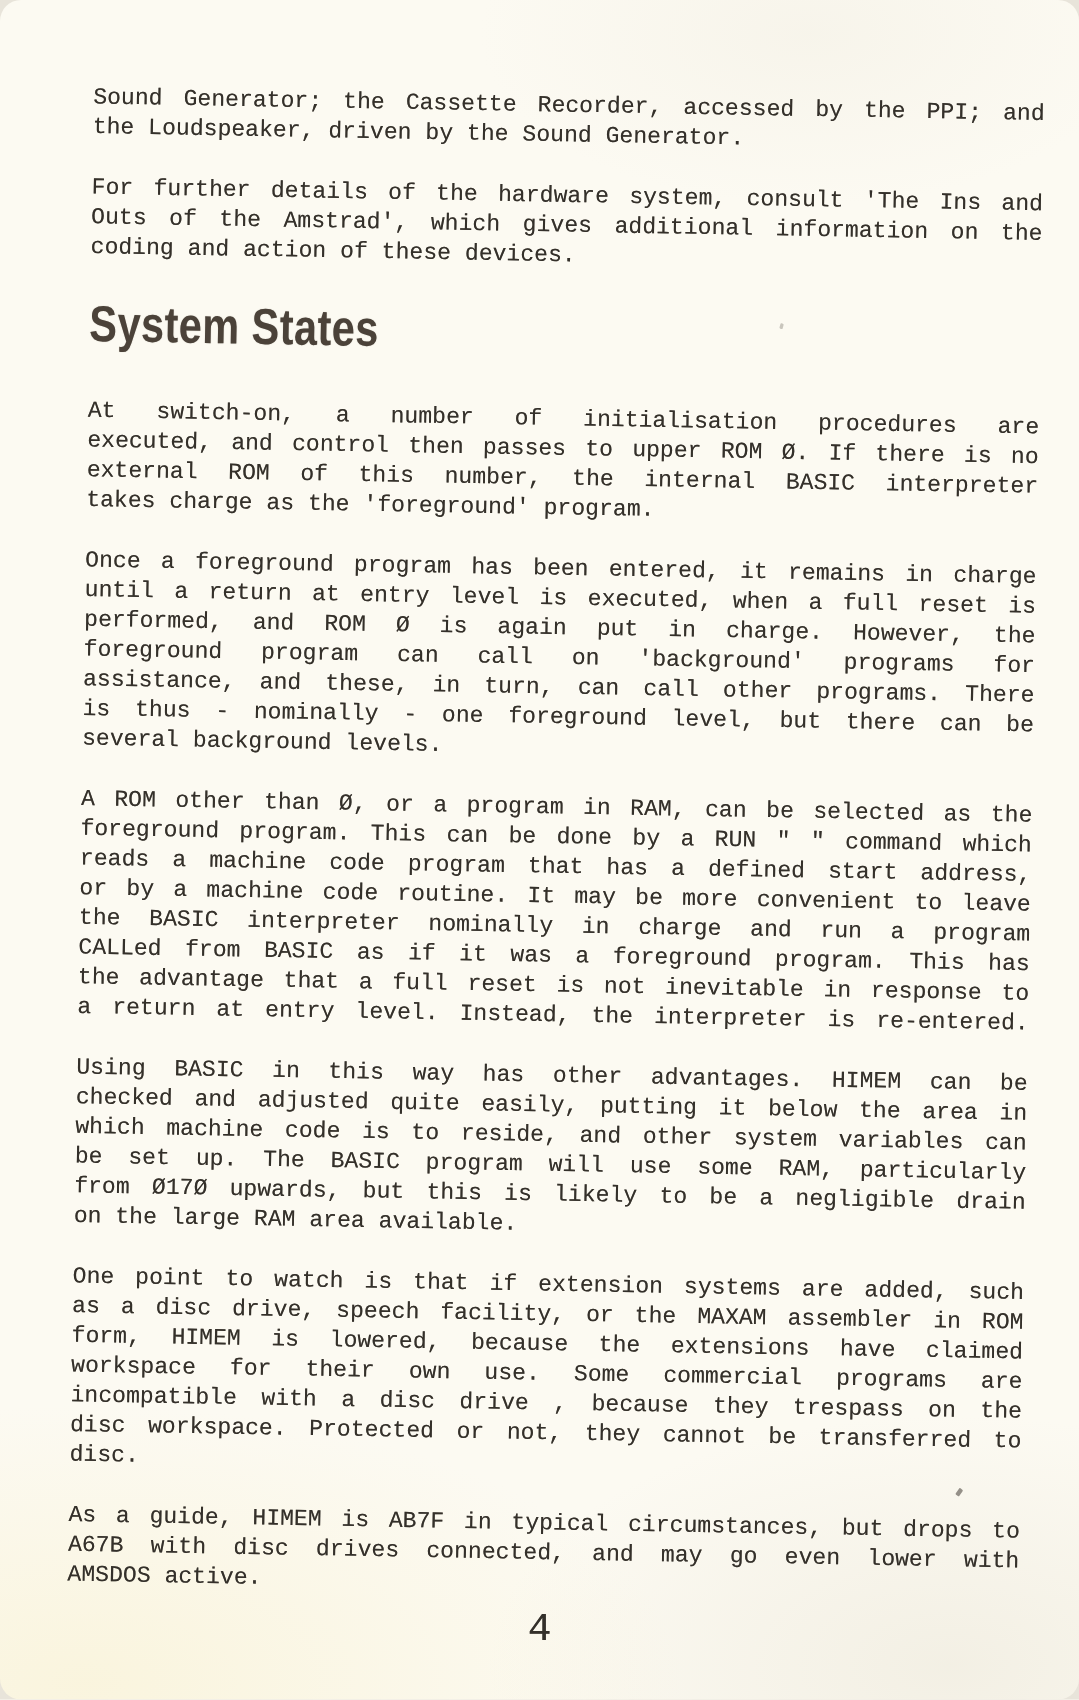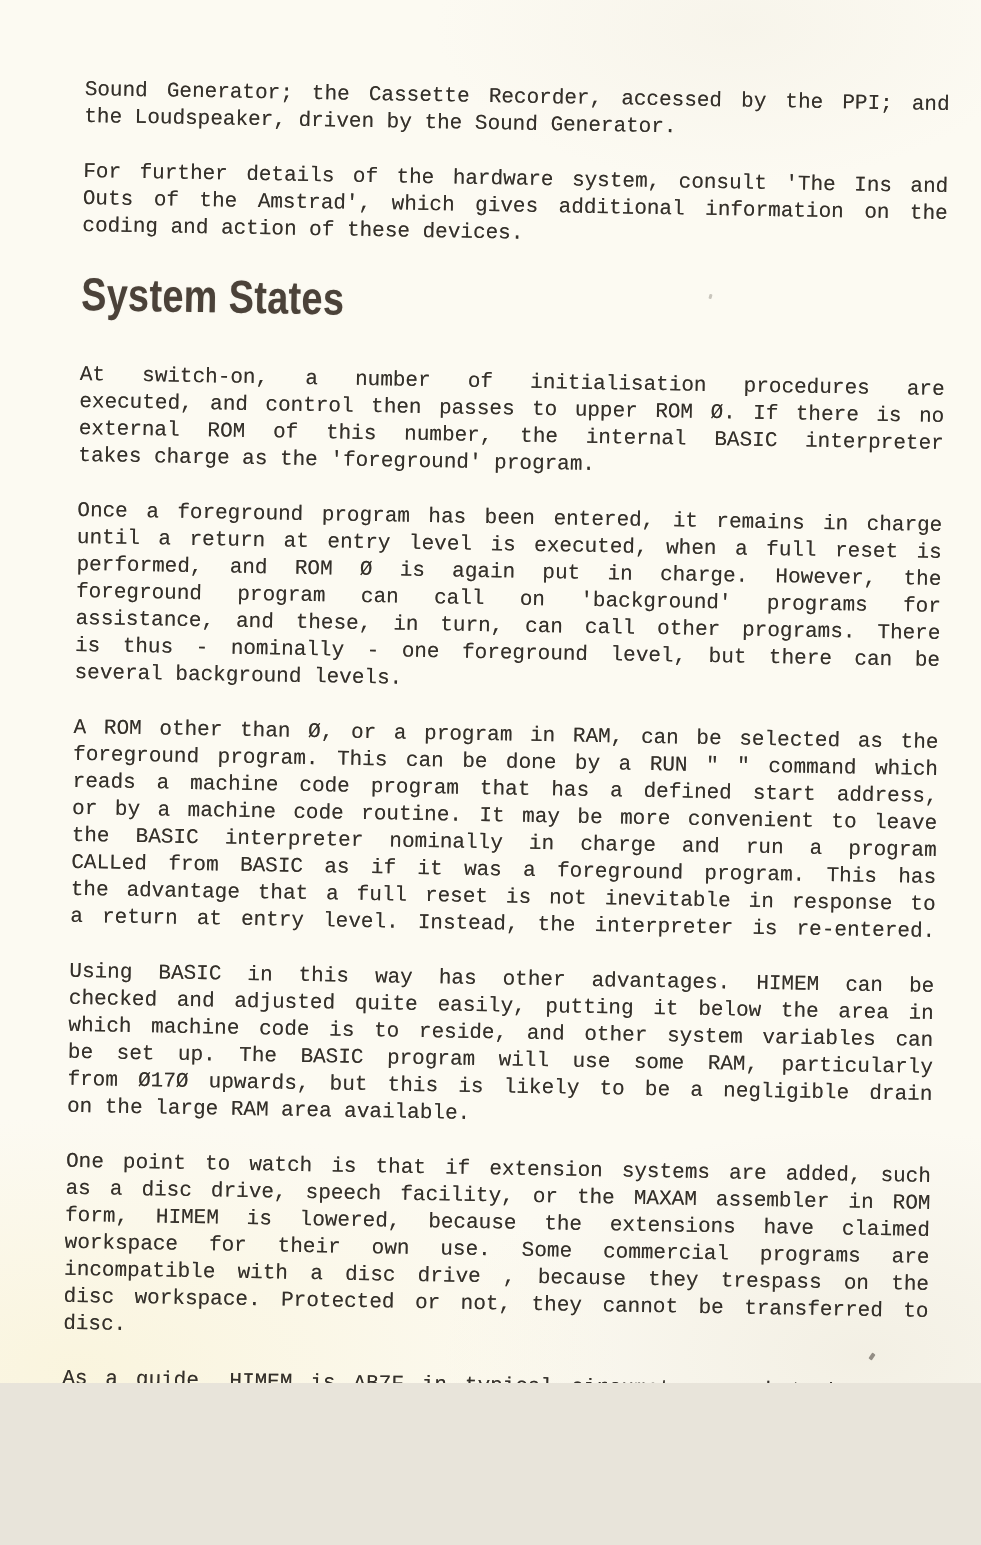--- a/index.html
+++ b/index.html
@@ -3,27 +3,28 @@
 <meta charset="utf-8">
 <style>
   html, body { margin: 0; padding: 0; }
   body {
     width: 981px; height: 1545px;
     background: #e8e4da;
     font-family: "Liberation Mono", "DejaVu Sans Mono", monospace;
   }
   .sheet {
     position: relative;
-    width: 981px; height: 1383px;
+    width: 981px; height: 1545px;
     overflow: hidden;
     background:
       radial-gradient(900px 420px at 8% 99%, rgba(248,240,205,0.55), rgba(248,240,205,0) 60%),
       radial-gradient(700px 380px at 88% 98%, rgba(226,220,202,0.35), rgba(226,220,202,0) 60%),
       radial-gradient(500px 260px at 75% 2%, rgba(240,236,224,0.4), rgba(240,236,224,0) 60%),
       #fcfaf2;
+    border-radius: 19px;
   }
   .text-block {
     position: absolute;
     left: 85px; top: 76px;
     width: 865px;
     transform: rotate(1deg);
     transform-origin: 0 0;
     font-family: "Liberation Mono", "DejaVu Sans Mono", monospace;
     font-size: 21px;
     color: #34302a;

